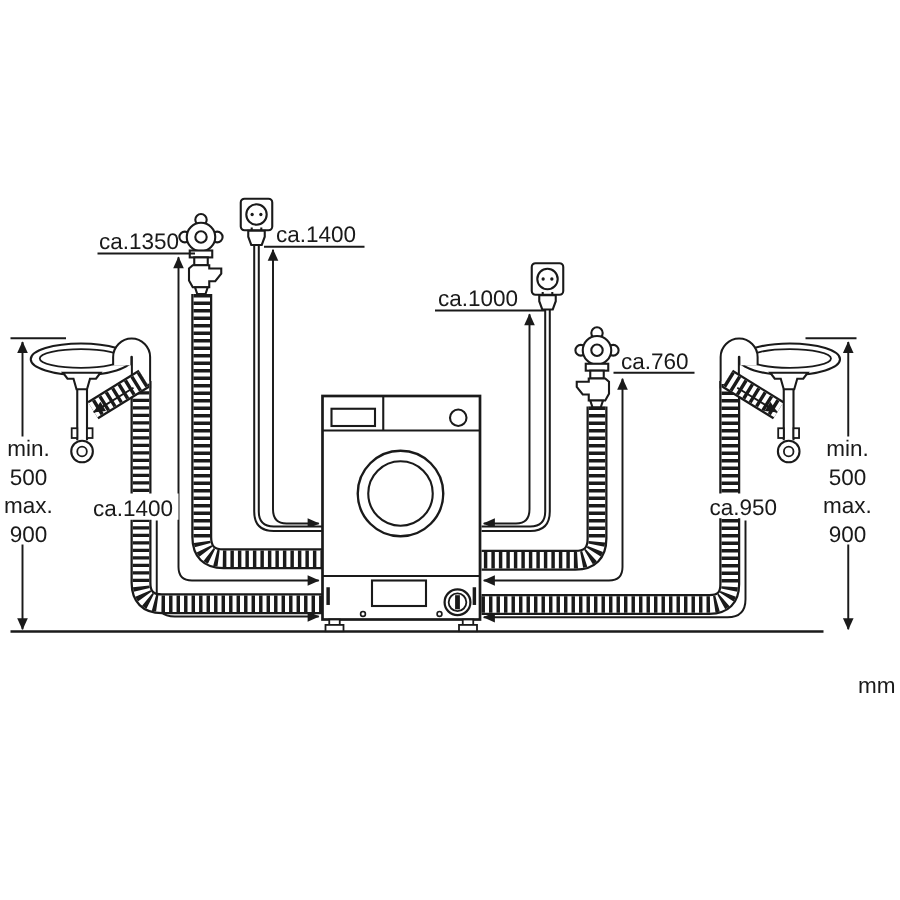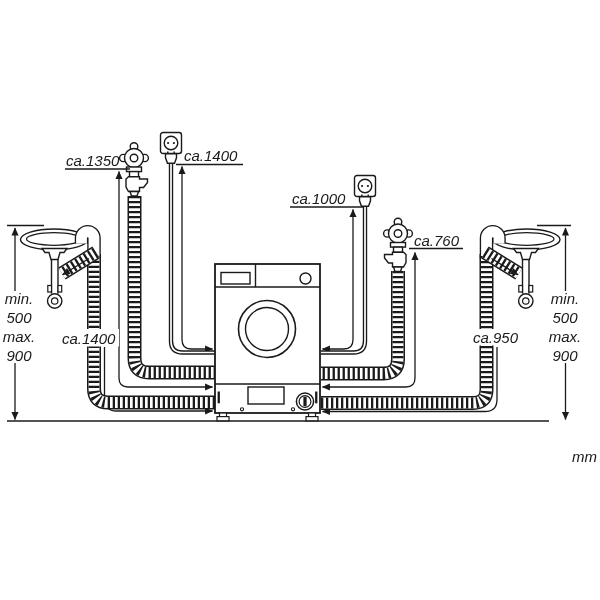--- a/index.html
+++ b/index.html
@@ -1,16 +1,16 @@
 <!DOCTYPE html>
 <html><head>
 <meta charset="utf-8">
 <style>
   html,body{margin:0;padding:0;background:#fff;}
-  .stage{width:600px;height:600px;background:#ffffff;position:relative;overflow:hidden;font-style:italic;}
+  .stage{width:600px;height:600px;background:#ffffff;position:relative;overflow:hidden;}
   svg{display:block;}
   .ln{stroke:#1a1a1a;fill:none;stroke-width:1.4;}
   .dim{stroke:#1a1a1a;fill:none;stroke-width:1.3;}
   .wfill{fill:#ffffff;stroke:#1a1a1a;stroke-width:1.4;}
   .wfill2{fill:#ffffff;stroke:#1a1a1a;stroke-width:1.8;}
   .blk{fill:#1a1a1a;stroke:none;}
   .hose-outer{stroke:#1a1a1a;stroke-width:14;fill:none;}
   .hose-inner{stroke:#ffffff;stroke-width:11;fill:none;}
   .hose-ribs{stroke:#1a1a1a;stroke-width:11;fill:none;stroke-dasharray:2.3 2.7;}
   .tube-outer{stroke:#1a1a1a;stroke-width:13.5;fill:none;}

